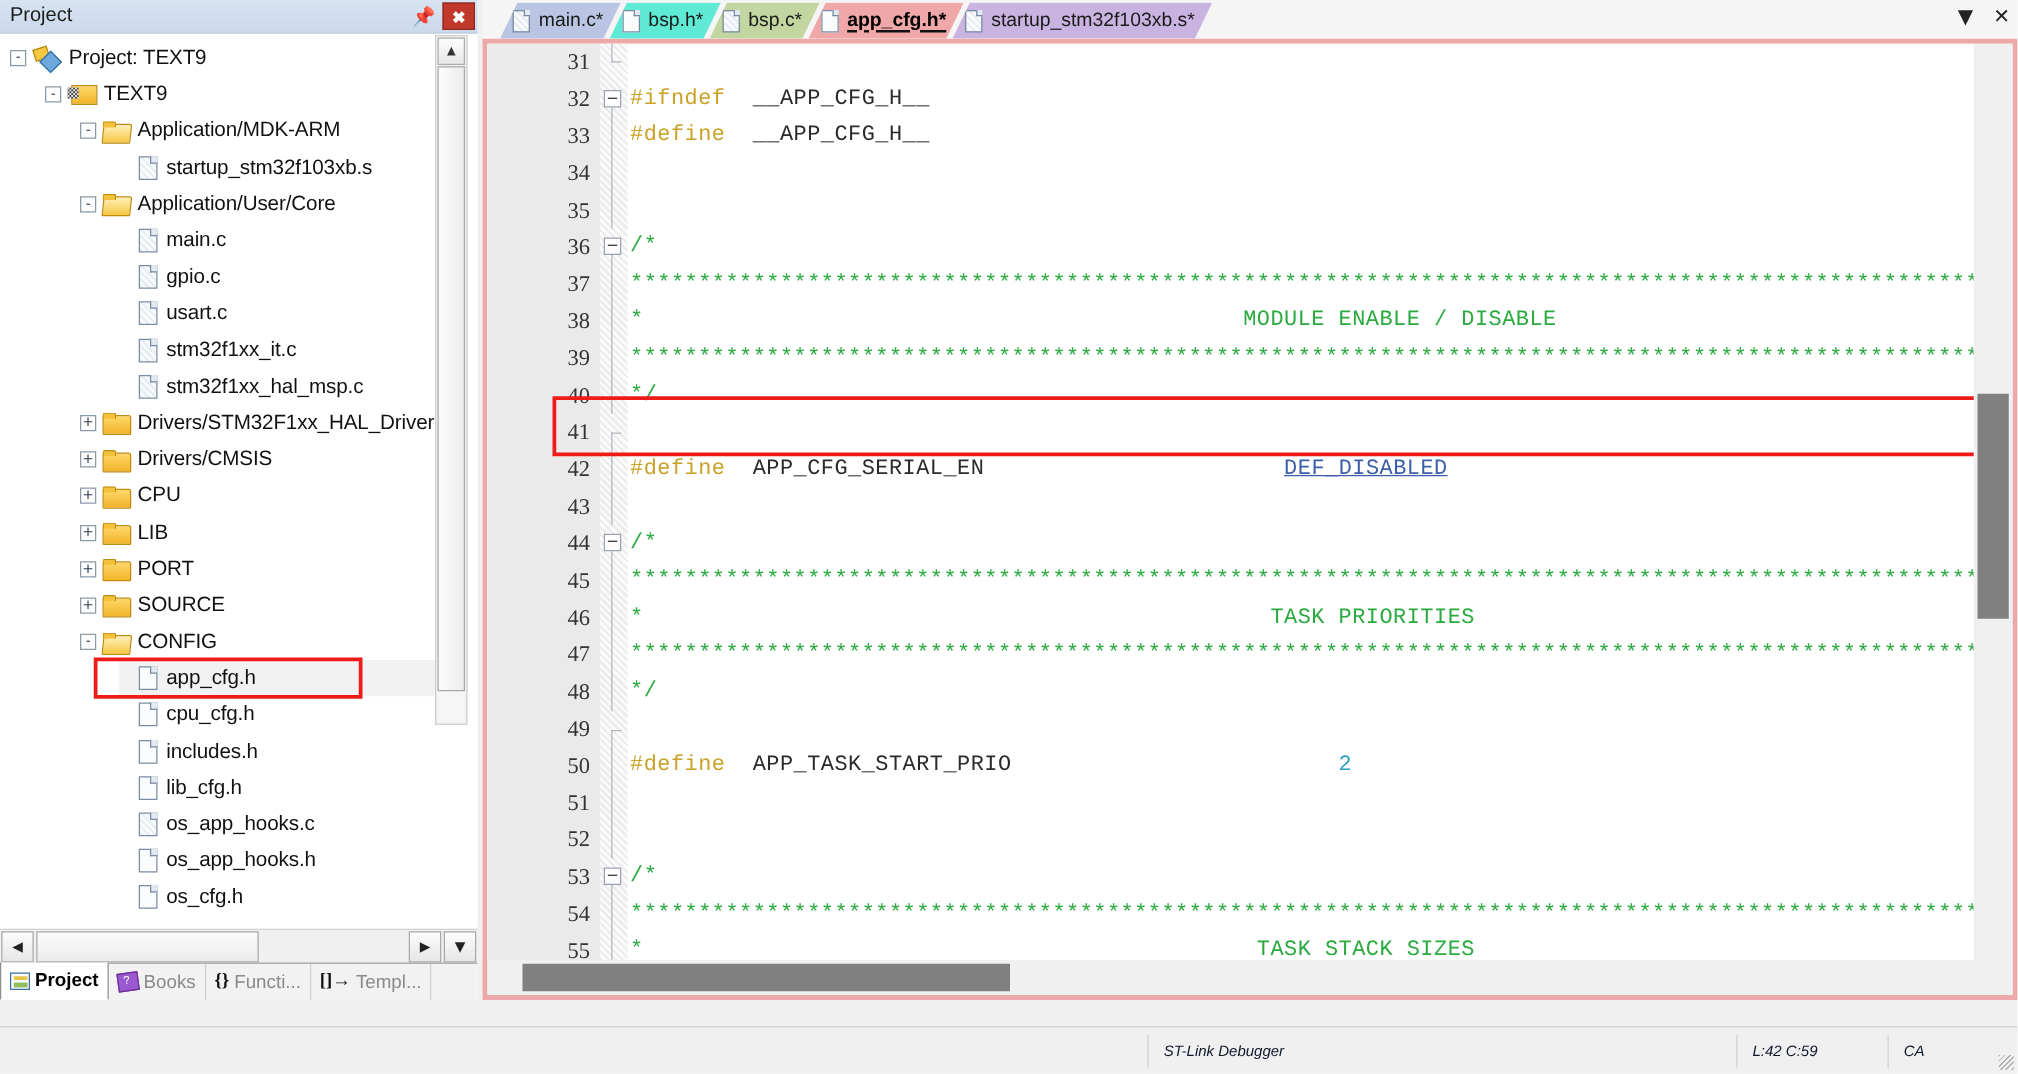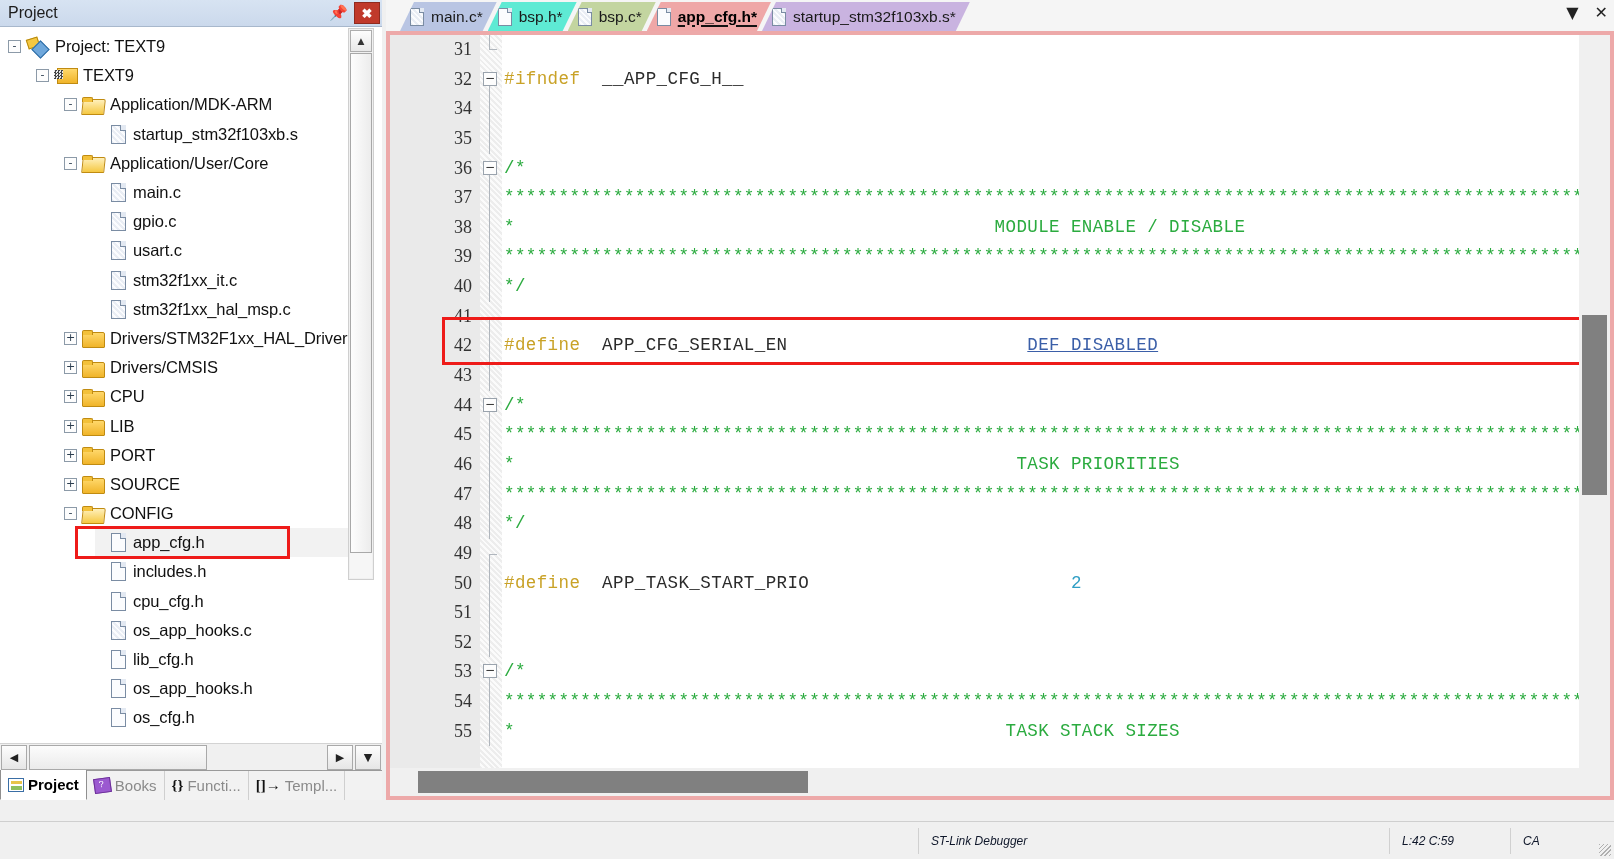--- a/index.html
+++ b/index.html
@@ -418,39 +418,39 @@
             <div class="rowbg"></div>
             <div class="spacer" style="width: 92px;"></div>
             <div class="spacer" style="width: 19px;"></div>
             <div class="ico file"></div>
             <span class="lbl">app_cfg.h</span>
           </div>
           <div class="tnode">
             <div class="spacer" style="width: 92px;"></div>
             <div class="spacer" style="width: 19px;"></div>
             <div class="ico file"></div>
+            <span class="lbl">cpu_cfg.h</span>
+          </div>
+          <div class="tnode">
+            <div class="spacer" style="width: 92px;"></div>
+            <div class="spacer" style="width: 19px;"></div>
+            <div class="ico file"></div>
             <span class="lbl">includes.h</span>
           </div>
           <div class="tnode">
             <div class="spacer" style="width: 92px;"></div>
             <div class="spacer" style="width: 19px;"></div>
             <div class="ico file"></div>
-            <span class="lbl">cpu_cfg.h</span>
+            <span class="lbl">lib_cfg.h</span>
           </div>
           <div class="tnode">
             <div class="spacer" style="width: 92px;"></div>
             <div class="spacer" style="width: 19px;"></div>
             <div class="ico file hatched"></div>
             <span class="lbl">os_app_hooks.c</span>
-          </div>
-          <div class="tnode">
-            <div class="spacer" style="width: 92px;"></div>
-            <div class="spacer" style="width: 19px;"></div>
-            <div class="ico file"></div>
-            <span class="lbl">lib_cfg.h</span>
           </div>
           <div class="tnode">
             <div class="spacer" style="width: 92px;"></div>
             <div class="spacer" style="width: 19px;"></div>
             <div class="ico file"></div>
             <span class="lbl">os_app_hooks.h</span>
           </div>
           <div class="tnode">
             <div class="spacer" style="width: 92px;"></div>
             <div class="spacer" style="width: 19px;"></div>
@@ -532,20 +532,25 @@
             <div class="cline">
               <span class="lnum">31</span>
               <span class="foldend"></span>
               <span class="ctext"></span>
             </div>
             <div class="cline">
               <span class="lnum">32</span>
               <span class="foldbar" style="top: 15px; height: 15px;"></span>
               <span class="fold">−</span>
               <span class="ctext"><span class="kw">#ifndef</span><span class="id">  __APP_CFG_H__</span></span>
+            </div>
+            <div class="cline">
+              <span class="lnum">33</span>
+              <span class="foldbar"></span>
+              <span class="ctext"><span class="kw">#define</span><span class="id">  __APP_CFG_H__</span></span>
             </div>
             <div class="cline">
               <span class="lnum">34</span>
               <span class="foldbar"></span>
               <span class="ctext"></span>
             </div>
             <div class="cline">
               <span class="lnum">35</span>
               <span class="foldbar"></span>
               <span class="ctext"></span>

